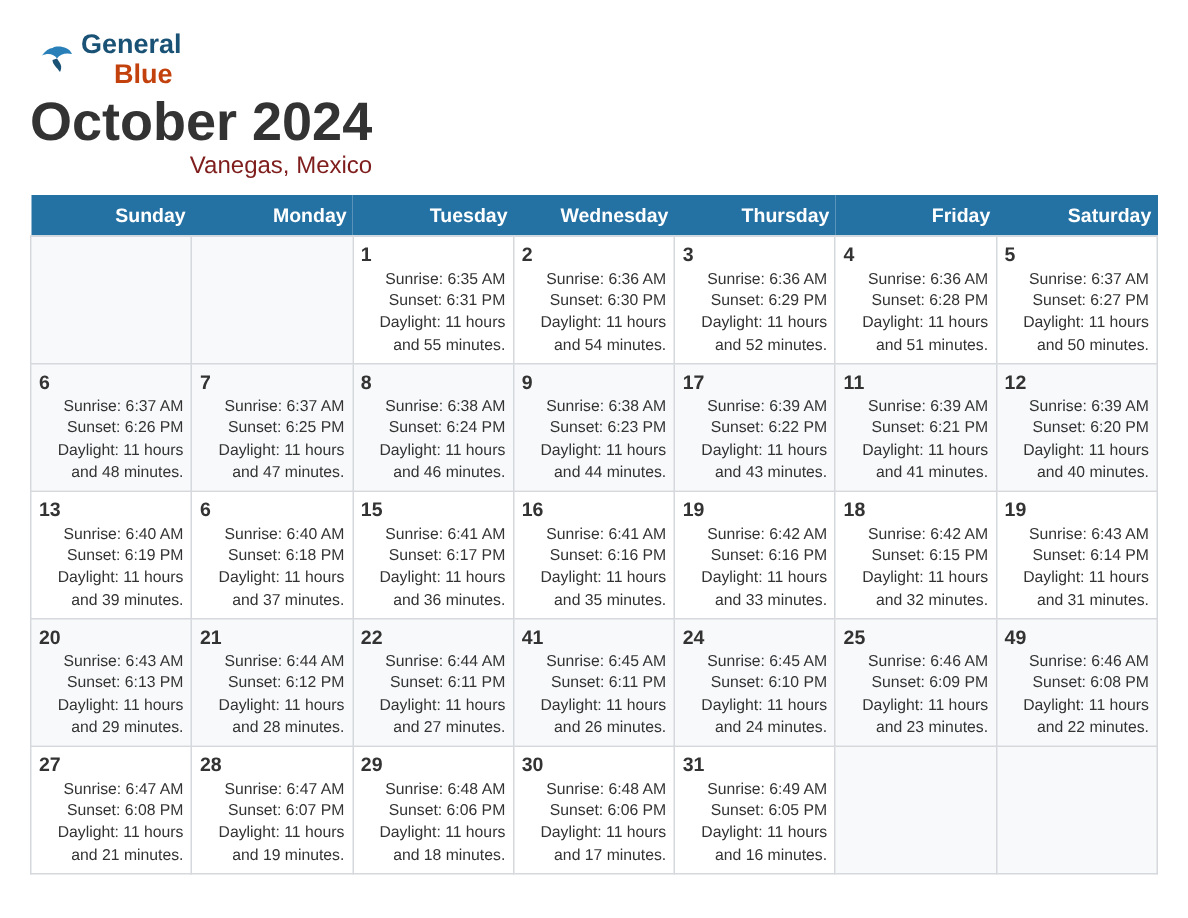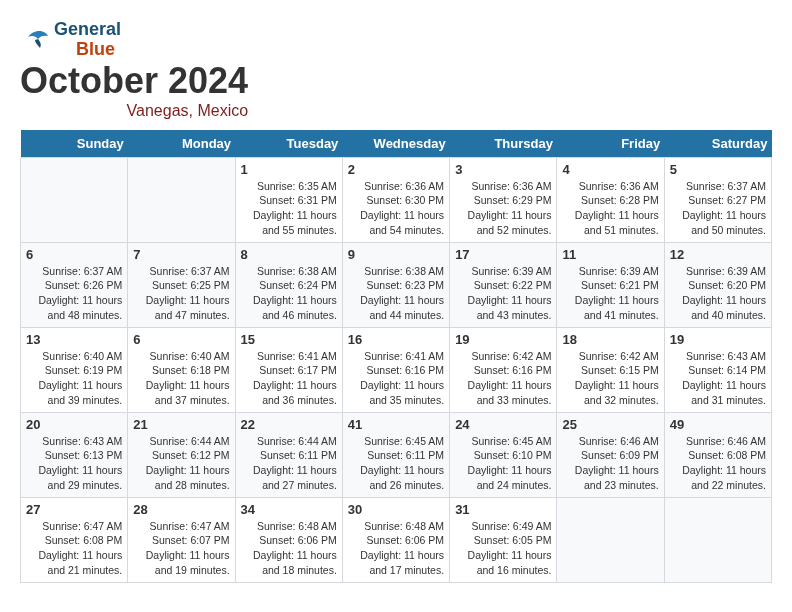--- a/index.html
+++ b/index.html
@@ -296,21 +296,21 @@
 Sunset: 6:08 PM
 Daylight: 11 hours and 21 minutes.</div>
         </td>
         <td>
           <span class="day-number">28</span>
           <div class="day-info" style="white-space: pre-line;">Sunrise: 6:47 AM
 Sunset: 6:07 PM
 Daylight: 11 hours and 19 minutes.</div>
         </td>
         <td>
-          <span class="day-number">34</span>
+          <span class="day-number">29</span>
           <div class="day-info" style="white-space: pre-line;">Sunrise: 6:48 AM
 Sunset: 6:06 PM
 Daylight: 11 hours and 18 minutes.</div>
         </td>
         <td>
           <span class="day-number">30</span>
           <div class="day-info" style="white-space: pre-line;">Sunrise: 6:48 AM
 Sunset: 6:06 PM
 Daylight: 11 hours and 17 minutes.</div>
         </td>

